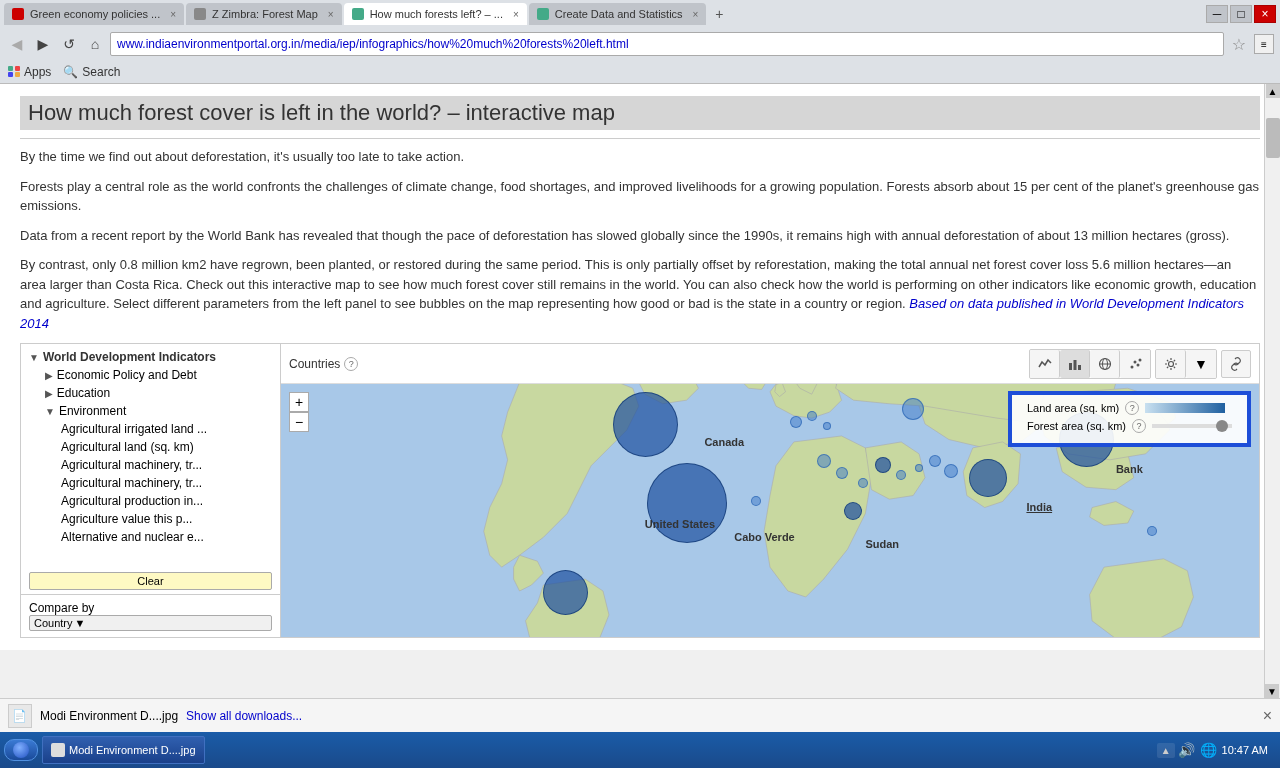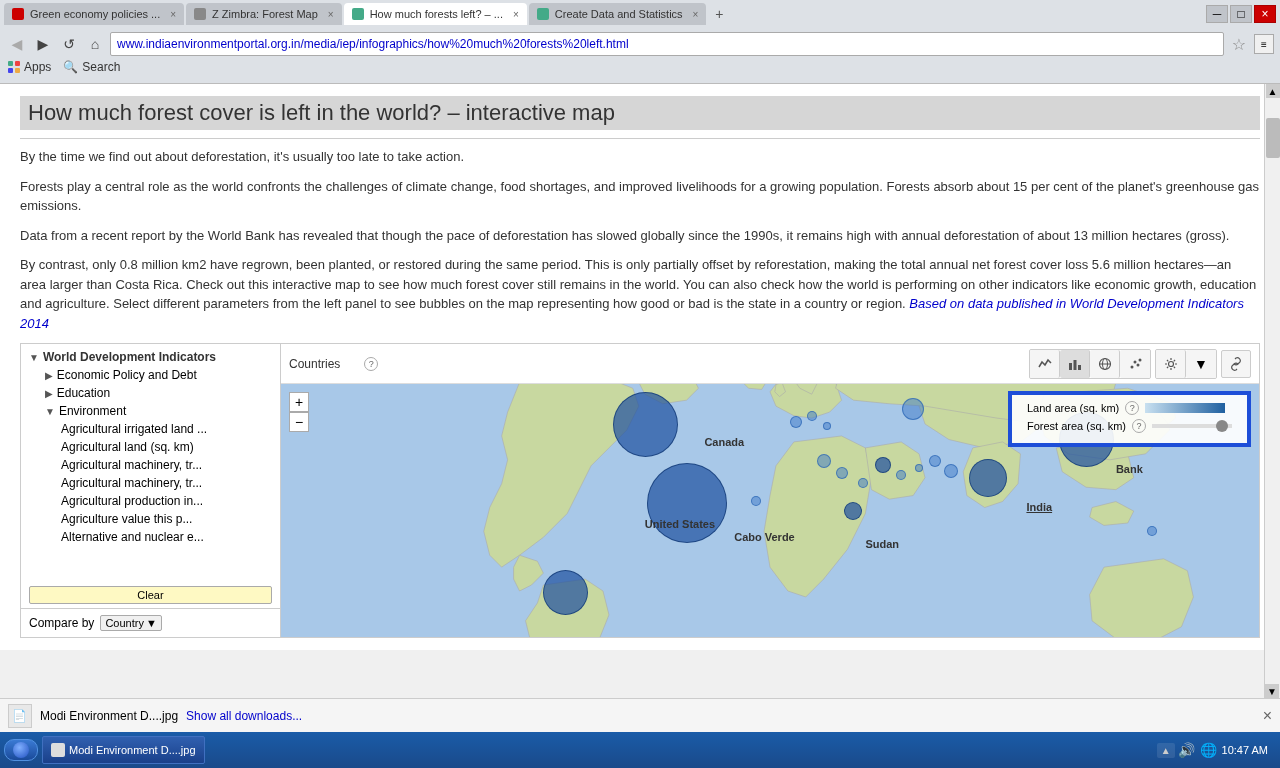--- a/index.html
+++ b/index.html
@@ -14,21 +14,21 @@
     .tab-favicon { width: 12px; height: 12px; border-radius: 2px; flex-shrink: 0; }
     .tab-close { font-size: 10px; cursor: pointer; margin-left: 4px; color: #666; flex-shrink: 0; }
     .tab-new { width: 22px; height: 22px; display: flex; align-items: center; justify-content: center; font-size: 14px; color: #555; }
 
     .nav-bar { height: 32px; background: #dde1e6; display: flex; align-items: center; padding: 2px 6px; gap: 4px; }
     .nav-btn { width: 22px; height: 22px; display: flex; align-items: center; justify-content: center; font-size: 14px; color: #444; cursor: pointer; }
     .nav-btn-disabled { color: #aaa; }
     .address-bar { flex: 1; height: 24px; background: #fff; border: 1px solid #aaa; border-radius: 2px; padding: 0 6px; font-size: 12px; color: #00c; }
     .star-btn { width: 22px; height: 22px; display: flex; align-items: center; justify-content: center; color: #888; font-size: 16px; }
 
-    .bookmark-bar { height: 24px; background: #dde1e6; display: flex; align-items: flex-start; padding: 0 8px; gap: 12px; font-size: 12px; color: #333; border-bottom: 1px solid #bbb; }
+    .bookmark-bar { height: 24px; background: #dde1e6; display: flex; align-items: center; padding: 0 8px; gap: 12px; font-size: 12px; color: #333; border-bottom: 1px solid #bbb; }
     .bookmark-item { display: flex; align-items: center; gap: 4px; cursor: pointer; }
     .scrollbar-right { width: 16px; background: #f0f0f0; border-left: 1px solid #ccc; display: flex; flex-direction: column; }
     .scrollbar-thumb { width: 14px; height: 40px; background: #bbb; border-radius: 2px; margin: 2px auto; margin-top: 20px; }
     .main-content { flex: 1; background: #fff; overflow: hidden; padding: 12px 20px; position: relative; }
 
     .page-title { font-size: 22px; font-weight: normal; color: #333; background: #d6d6d6; padding: 4px 8px; margin-bottom: 8px; }
     .page-text { font-size: 13px; color: #333; line-height: 1.5; margin-bottom: 10px; }
     .link-text { color: #00c; font-style: italic; text-decoration: none; }
     .separator { border: none; border-top: 1px solid #ccc; margin: 8px 0; }
 
@@ -37,27 +37,27 @@
 
     
     .left-panel { width: 260px; background: #fff; border-right: 1px solid #ccc; overflow: hidden; display: flex; flex-direction: column; }
     .tree-container { flex: 1; overflow: hidden; padding: 4px 0; font-size: 12px; }
     .tree-item { padding: 2px 8px; cursor: pointer; white-space: nowrap; overflow: hidden; text-overflow: ellipsis; display: flex; align-items: center; gap: 4px; }
     .tree-root { font-weight: bold; color: #333; }
     .tree-arrow { font-size: 10px; color: #555; flex-shrink: 0; }
     .tree-sub { padding-left: 24px; }
     .tree-sub2 { padding-left: 40px; }
     .clear-btn { margin: 4px 8px; padding: 2px 12px; font-size: 11px; background: #fef9c3; border: 1px solid #aaa; cursor: pointer; border-radius: 2px; }
-    .compare-section { padding: 6px 8px; border-top: 1px solid #ccc; display: flex; align-items: center; gap: 6px; font-size: 12px; }
+    .compare-section { padding: 6px 8px; border-top: 1px solid #ccc; display: flex; font-size: 12px; flex-direction: column; }
     .compare-dropdown { font-size: 11px; padding: 1px 4px; background: #f0f0f0; border: 1px solid #aaa; border-radius: 2px; cursor: pointer; display: flex; align-items: center; gap: 2px; }
 
     
     .map-panel { flex: 1; background: #fff; position: relative; overflow: hidden; }
     .map-toolbar { height: 40px; display: flex; align-items: center; justify-content: space-between; padding: 0 8px; border-bottom: 1px solid #ddd; }
-    .toolbar-left { display: flex; align-items: center; gap: 24px; font-size: 12px; color: #333; }
+    .toolbar-left { display: flex; align-items: center; gap: 4px; font-size: 12px; color: #333; }
     .question-mark { width: 14px; height: 14px; border-radius: 50%; border: 1px solid #aaa; display: flex; align-items: center; justify-content: center; font-size: 9px; color: #666; cursor: pointer; }
     .toolbar-right { display: flex; align-items: center; gap: 4px; }
     .toolbar-btn { width: 30px; height: 28px; border: 1px solid #ccc; background: #f5f5f5; display: flex; align-items: center; justify-content: center; cursor: pointer; font-size: 14px; border-radius: 2px; }
     .toolbar-btn-active { background: #ddd; }
     .toolbar-btn-group { display: flex; border: 1px solid #ccc; border-radius: 2px; overflow: hidden; }
     .toolbar-btn-group .toolbar-btn { border: none; border-right: 1px solid #ccc; }
     .toolbar-btn-group .toolbar-btn:last-child { border-right: none; }
 
     .map-area { width: 100%; height: calc(100% - 40px); position: relative; overflow: hidden; }
 

